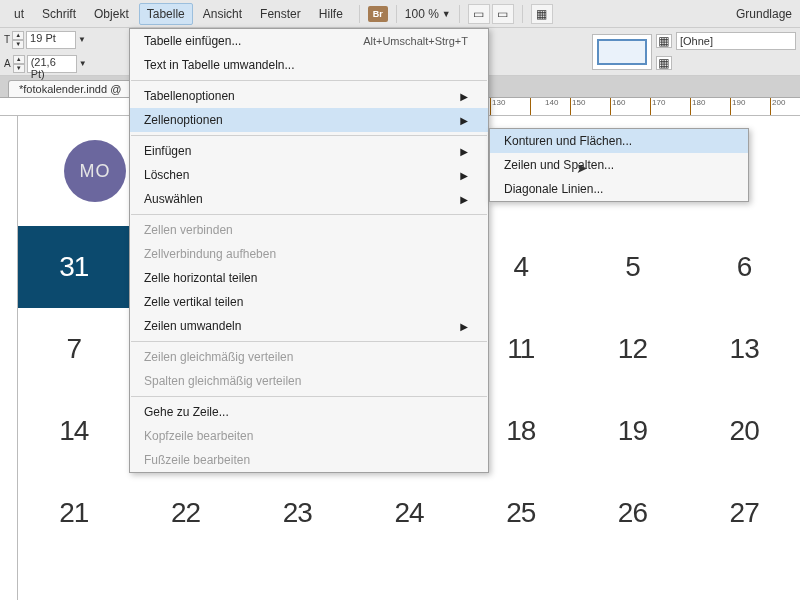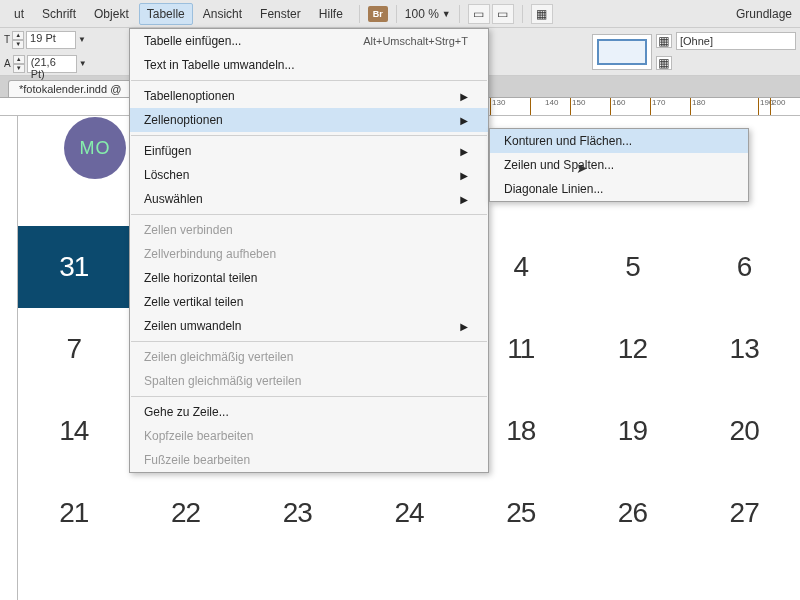--- a/index.html
+++ b/index.html
@@ -33,21 +33,21 @@
 .tabbar { height: 22px; background: #d0d0d0; border-bottom: 1px solid #aaa; display: flex; align-items: flex-end; padding-left: 8px; }
 .tabbar .tab { background: #f8f8f8; border: 1px solid #aaa; border-bottom: none; padding: 2px 10px; font-size: 11px; border-radius: 3px 3px 0 0; }
 
 
 .ruler { height: 18px; background: #fff; border-bottom: 1px solid #bbb; position: relative; overflow: hidden; font-size: 8px; color: #666; }
 .ruler .tick { position: absolute; top: 0; height: 26px; border-left: 1px solid #a16207; padding-left: 1px; }
 
 
 .canvas { position: absolute; left: 18px; right: 0; top: 116px; bottom: 0; background: #fff; }
 .vruler { position: absolute; left: 0; top: 116px; bottom: 0; width: 18px; background: #fff; border-right: 1px solid #bbb; }
-.day-label { position: absolute; top: 1px; left: 46px; width: 62px; height: 62px; border-radius: 50%; background: #6b679e; color: #86efac; display: flex; align-items: center; justify-content: center; font-size: 18px; font-weight: 300; letter-spacing: 1px; }
+.day-label { position: absolute; top: 24px; left: 46px; width: 62px; height: 62px; border-radius: 50%; background: #6b679e; color: #e5e5e5; display: flex; align-items: center; justify-content: center; font-size: 18px; font-weight: 300; letter-spacing: 1px; }
 .grid { margin-top: 110px; display: grid; grid-template-columns: repeat(7, 1fr); gap: 0; }
 .cell { height: 82px; display: flex; align-items: center; justify-content: center; font-size: 28px; font-weight: 300; color: #333; font-family: "Helvetica Neue", Arial, sans-serif; letter-spacing: -1px; }
 .cell.dark { background: #0c4a6e; color: #fff; }
 .cell.hidden { visibility: hidden; }
 
 
 .dropdown { position: absolute; background: #f6f6f6; border: 1px solid #a0a0a0; box-shadow: 2px 2px 6px rgba(0,0,0,.25); z-index: 100; }
 .dropdown .row { display: flex; align-items: center; height: 24px; padding: 0 20px 0 14px; font-size: 12px; color: #222; position: relative; }
 .dropdown .row.disabled { color: #9c9c9c; }
 .dropdown .row.hl { background: #cfe3f5; }
@@ -126,21 +126,21 @@
   <div class="tab">*fotokalender.indd @</div>
 </div>
 
 <div class="ruler" id="ruler">
     <div class="tick" style="left: 490px;">130</div>
     <div class="tick" style="left: 530px; padding-left: 14px;">140</div>
     <div class="tick" style="left: 570px;">150</div>
     <div class="tick" style="left: 610px;">160</div>
     <div class="tick" style="left: 650px;">170</div>
     <div class="tick" style="left: 690px;">180</div>
-    <div class="tick" style="left: 758px;">190</div>
+    <div class="tick" style="left: 730px;">190</div>
     <div class="tick" style="left: 770px;">200</div>
   </div>
 <div class="vruler"></div>
 
 <div class="canvas">
   <div class="day-label">MO</div>
   <div class="grid" id="calgrid">
       <div class="cell dark">31</div>
       <div class="cell hidden"></div>
       <div class="cell hidden"></div>

